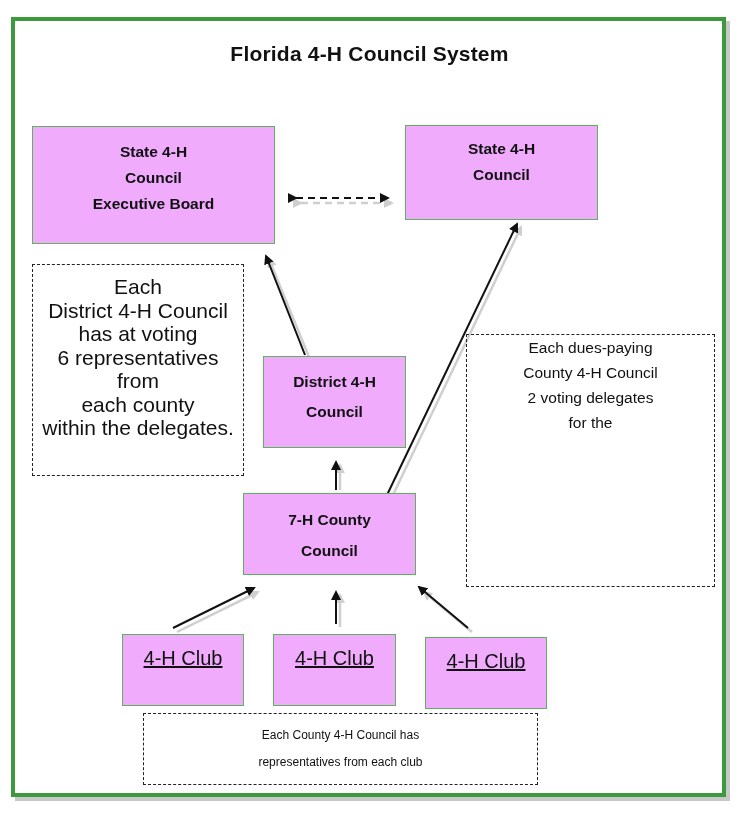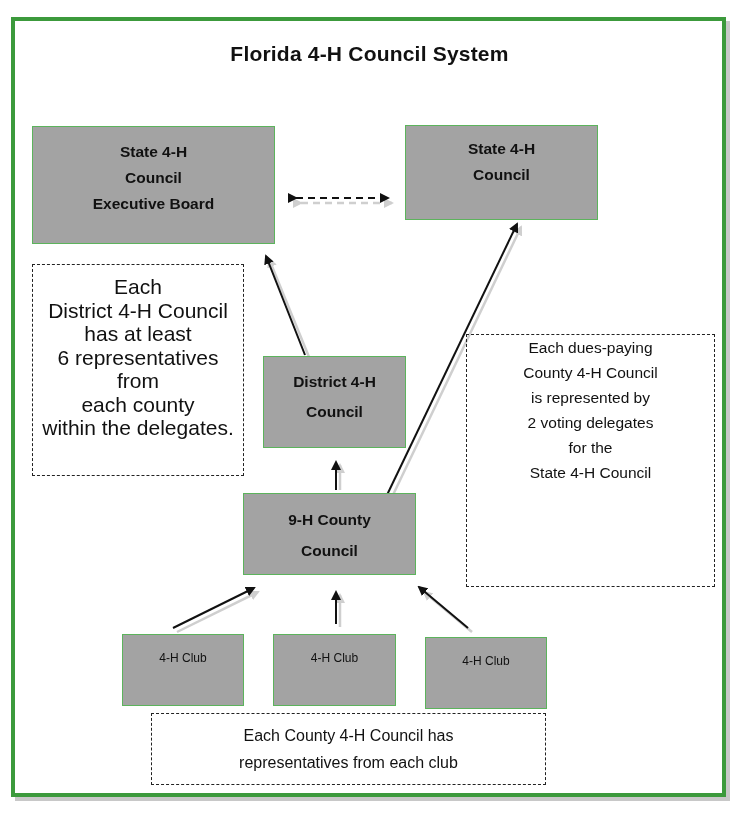--- a/index.html
+++ b/index.html
@@ -3,25 +3,25 @@
 <meta charset="utf-8">
 <style>
   html, body { margin:0; padding:0; background:#ffffff; }
   body { width:751px; height:815px; position:relative; overflow:hidden;
          font-family:"Liberation Sans", sans-serif; color:#111; }
   .frame { position:absolute; left:11px; top:17px; width:715px; height:780px;
            border:4px solid #3c9a3c; box-shadow:4px 4px 0 #c8c8c8; box-sizing:border-box; }
   .title { position:absolute; left:0; width:739px; top:42px; text-align:center;
            font-size:21px; font-weight:bold; color:#111; letter-spacing:0.2px; }
   .node { position:absolute; box-sizing:border-box; border:1px solid #5cb35c;
-          background:#a3a3a3; text-align:center; }
+          background:#f0abfc; text-align:center; }
   .node::after { content:""; position:absolute; left:4px; top:4px; right:-5px; bottom:-5px;
           border:1px solid #d0d0d0; z-index:-1; }
   .node .lbl { font-weight:bold; font-size:15.5px; line-height:26px; }
-  .club .lbl { font-weight:normal; font-size:12px; }
+  .club .lbl { font-weight:normal; font-size:20px;text-decoration:underline; }
   .note { position:absolute; box-sizing:border-box; border:1px dashed #222;
           text-align:center; font-size:21px; line-height:23.5px; background:transparent; }
   .note::after { content:""; position:absolute; left:4px; top:4px; right:-5px; bottom:-5px;
           border:1px dashed #d6d6d6; z-index:-1; }
   svg.arrows { position:absolute; left:0; top:0; }
 </style>
 </head>
 <body>
 
 <div class="frame"></div>
@@ -68,49 +68,47 @@
   <div class="lbl">State 4-H</div>
   <div class="lbl">Council</div>
 </div>
 
 <div class="node" style="left:263px; top:356px; width:143px; height:92px; padding-top:10px;">
   <div class="lbl" style="line-height:30px;">District 4-H</div>
   <div class="lbl" style="line-height:30px;">Council</div>
 </div>
 
 <div class="node" style="left:243px; top:493px; width:173px; height:82px; padding-top:10px;">
-  <div class="lbl" style="line-height:31px;">9-H County</div>
+  <div class="lbl" style="line-height:31px;">7-H County</div>
   <div class="lbl" style="line-height:31px;">Council</div>
 </div>
 
 <div class="node club" style="left:122px; top:634px; width:122px; height:72px; padding-top:10px;">
   <div class="lbl">4-H Club</div>
 </div>
 <div class="node club" style="left:273px; top:634px; width:123px; height:72px; padding-top:10px;">
   <div class="lbl">4-H Club</div>
 </div>
 <div class="node club" style="left:425px; top:637px; width:122px; height:72px; padding-top:10px;">
   <div class="lbl">4-H Club</div>
 </div>
 
 <div class="note" style="left:32px; top:264px; width:212px; height:212px; padding-top:10px;">
   <div>Each</div>
   <div>District 4-H Council</div>
-  <div>has at least</div>
+  <div>has at voting</div>
   <div>6 representatives</div>
   <div>from</div>
   <div>each county</div>
   <div>within the delegates.</div>
 </div>
 
 <div class="note" style="left:466px; top:334px; width:249px; height:253px; font-size:15.5px; line-height:25px;">
   <div>Each dues-paying</div>
   <div>County 4-H Council</div>
-  <div>is represented by</div>
   <div>2 voting delegates</div>
   <div>for the</div>
-  <div>State 4-H Council</div>
 </div>
 
-<div class="note" style="left:151px; top:713px; width:395px; height:72px; padding-top:8px; font-size:16px; line-height:27px;">
+<div class="note" style="left:143px; top:713px; width:395px; height:72px; padding-top:8px; font-size:12px; line-height:27px;">
   <div>Each County 4-H Council has</div>
   <div>representatives from each club</div>
 </div>
 
 </body></html>

